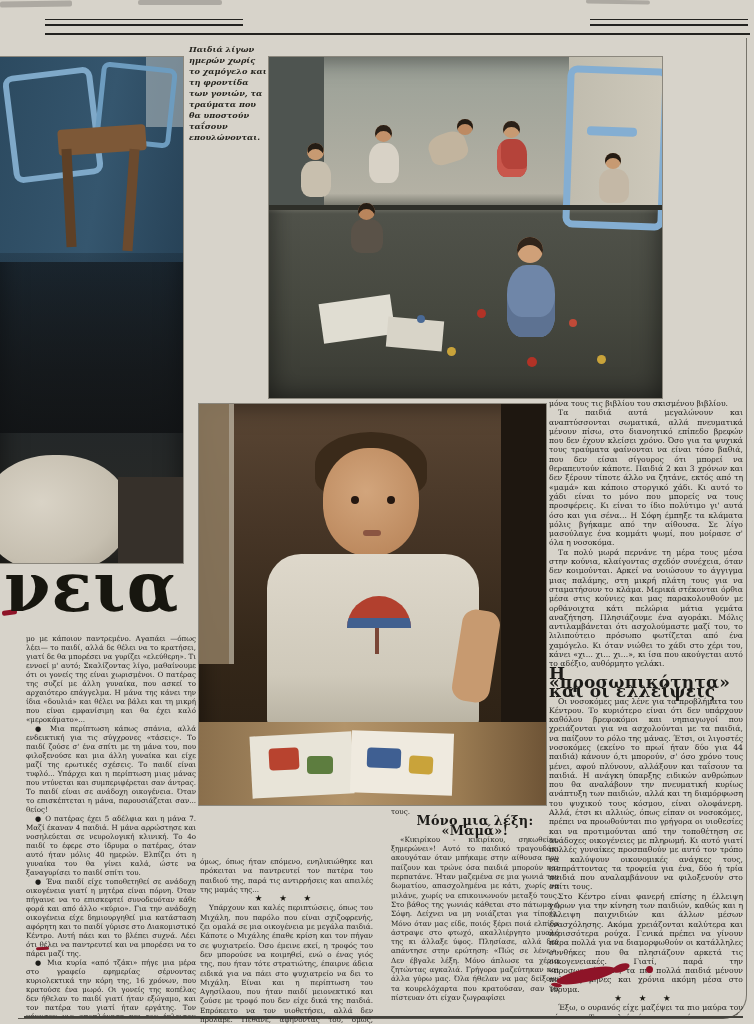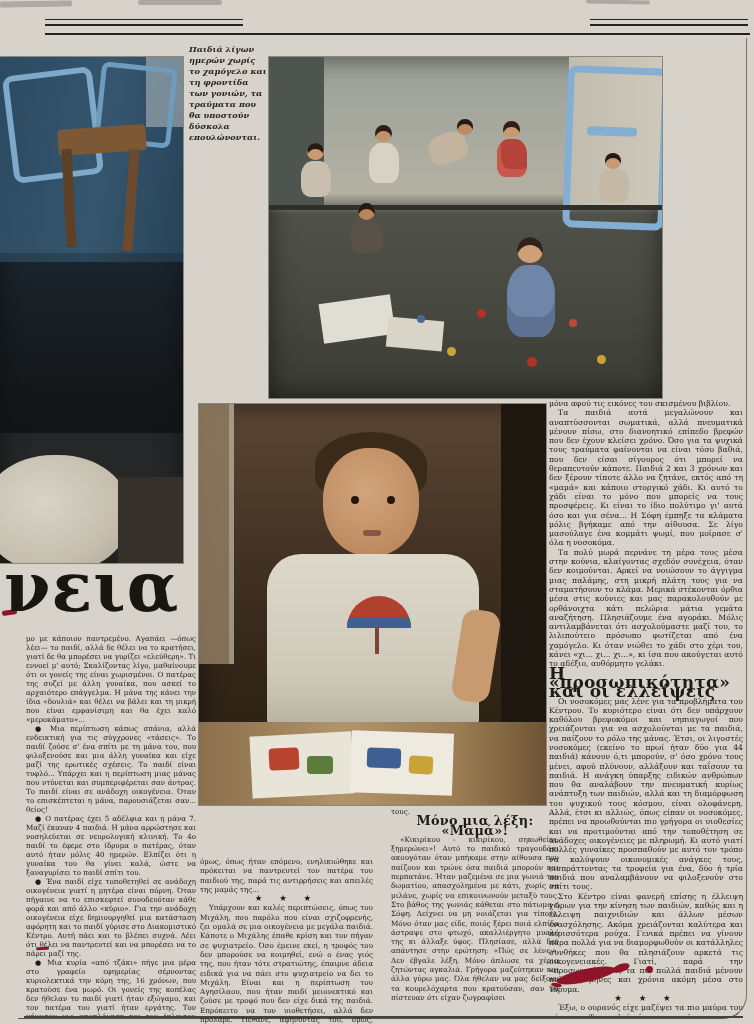--- a/index.html
+++ b/index.html
@@ -58,21 +58,21 @@
     <div class="shape" style="left:98px;top:8px;width:66px;height:70px;border:5px solid #6d9cbf;border-radius:8px;transform:rotate(6deg);"></div>
     <div class="shape" style="left:58px;top:70px;width:88px;height:26px;background:#7d5837;transform:rotate(-4deg);border-radius:4px;"></div>
     <div class="shape" style="left:64px;top:92px;width:10px;height:98px;background:#5e4026;transform:rotate(-3deg);"></div>
     <div class="shape" style="left:126px;top:92px;width:10px;height:102px;background:#6b4a2e;transform:rotate(4deg);"></div>
     <div class="shape" style="left:0;top:196px;width:183px;height:180px;background:linear-gradient(180deg,rgba(16,22,28,.25),rgba(14,16,18,.8));"></div>
     <div class="shape" style="left:-18px;top:398px;width:148px;height:118px;background:radial-gradient(ellipse at 40% 40%,#d9d3c6 0%,#c6bfb0 60%,#a79f8f 100%);border-radius:48%;"></div>
     <div class="shape" style="left:118px;top:420px;width:70px;height:90px;background:#36302a;"></div>
   </div>
   <div class="red" style="left:2px;top:610px;width:15px;height:5px;border-radius:2px;transform:rotate(-8deg);"></div>
 
-  <div class="caption" style="left:189px;top:44px;width:78px;text-align:left;">Παιδιά λίγων ημερών χωρίς το χαμόγελο και τη φροντίδα των γονιών, τα τραύματα που θα υποστούν δύσκολα επουλώνονται.</div>
+  <div class="caption" style="left:189px;top:44px;width:78px;text-align:left;">Παιδιά λίγων ημερών χωρίς το χαμόγελο και τη φροντίδα των γονιών, τα τραύματα που θα υποστούν ταΐσουν επουλώνονται.</div>
 
 
   <div class="photo" style="left:269px;top:57px;width:393px;height:341px;background:linear-gradient(180deg,#9aa097 0%,#b4b1a4 40%,#50524a 46%,#46483f 75%,#393a33 100%);">
     <div class="shape" style="left:0;top:0;width:55px;height:152px;background:#4e5450;"></div>
     <div class="shape" style="left:300px;top:0;width:93px;height:150px;background:linear-gradient(90deg,#c0bcae,#cdc8ba);"></div>
     <div class="shape" style="left:296px;top:10px;width:88px;height:148px;border:7px solid #84aed2;border-radius:10px;transform:rotate(2deg);background:transparent;"></div>
     <div class="shape" style="left:318px;top:70px;width:50px;height:9px;background:#84aed2;border-radius:4px;transform:rotate(2deg);"></div>
     <div class="shape" style="left:0;top:148px;width:393px;height:5px;background:#2e2f29;"></div>
 
     <div class="kid-body" style="left:32px;top:104px;width:30px;height:36px;background:#c8bfae;"></div>
@@ -139,21 +139,21 @@
     <p>Υπάρχουν και καλές περιπτώσεις, όπως του Μιχάλη, που παρόλο που είναι σχιζοφρενής, ζει ομαλά σε μια οικογένεια με μεγάλα παιδιά. Κάποτε ο Μιχάλης έπαθε κρίση και τον πήγαν σε ψυχιατρείο. Όσο έμεινε εκεί, η τροφός του δεν μπορούσε να κοιμηθεί, ενώ ο ένας γιός της, που ήταν τότε στρατιώτης, έπαιρνε άδεια ειδικά για να πάει στο ψυχιατρείο να δει το Μιχάλη. Είναι και η περίπτωση του Αγησίλαου, που ήταν παιδί μειονεκτικό και ζούσε με τροφό που δεν είχε δικά της παιδιά. Επρόκειτο να τον υιοθετήσει, αλλά δεν πρόλαβε. Πέθανε, αφήνοντάς του, όμως, κληρονομιά το σπίτι της. Είναι ακόμα τα δύο αδέλφια, που στα χρόνια της κατοχής είχαν μείνει ορφανά, τοποθετήθηκαν σε δύο διαφορετικές οικογένειες και έσμιξαν στα 1979 μαζί με τα παιδιά</p>
   </div>
 
   <div id="col3" class="col">
     <p class="noindent">τους.</p>
     <p class="mid-head">Μόνο μια λέξη: «Μαμά»!</p>
     <p>«Κικιρίκου - κικιρίκου, σηκωθείτε, ξημερώνει»! Αυτό το παιδικό τραγουδάκι ακουγόταν όταν μπήκαμε στην αίθουσα που παίζουν και τρώνε όσα παιδιά μπορούν και περπατάνε. Ήταν μαζεμένα σε μια γωνιά του δωματίου, απασχολημένα με κάτι, χωρίς να μιλάνε, χωρίς να επικοινωνούν μεταξύ τους. Στο βάθος της γωνιάς κάθεται στο πάτωμα η Σόφη. Δείχνει να μη νοιάζεται για τίποτε. Μόνο όταν μας είδε, ποιός ξέρει ποιά ελπίδα άστραψε στο φτωχό, ακαλλιέργητο μυαλό της κι άλλαξε ύφος. Πλησίασε, αλλά δεν απάντησε στην ερώτηση: «Πώς σε λένε;». Δεν έβγαλε λέξη. Μόνο άπλωσε τα χέρια ζητώντας αγκαλιά. Γρήγορα μαζεύτηκαν και άλλα γύρω μας. Όλα ήθελαν να μας δείξουν τα κουρελόχαρτα που κρατούσαν, σαν να πίστευαν ότι είχαν ζωγραφίσει</p>
   </div>
 
   <div id="col4" class="col">
-    <p class="noindent">μόνα αφού τις εικόνες του σκισμένου βιβλίου.</p>
+    <p class="noindent">μόνα τους τις βιβλίου του σκισμένου βιβλίου.</p>
     <p>Τα παιδιά αυτά μεγαλώνουν και αναπτύσσονται σωματικά, αλλά πνευματικά μένουν πίσω, στο διανοητικό επίπεδο βρεφών που δεν έχουν κλείσει χρόνο. Όσο για τα ψυχικά τους τραύματα φαίνονται να είναι τόσο βαθιά, που δεν είσαι σίγουρος ότι μπορεί να θεραπευτούν κάποτε. Παιδιά 2 και 3 χρόνων και δεν ξέρουν τίποτε άλλο να ζητάνε, εκτός από τη «μαμά» και κάποιο στοργικό χάδι. Κι αυτό το χάδι είναι το μόνο που μπορείς να τους προσφέρεις. Κι είναι το ίδιο πολύτιμο γι' αυτά όσο και για σένα... Η Σόφη έμπηξε τα κλάματα μόλις βγήκαμε από την αίθουσα. Σε λίγο μασούλαγε ένα κομμάτι ψωμί, που μοίρασε σ' όλα η νοσοκόμα.</p>
     <p>Τα πολύ μωρά περνάνε τη μέρα τους μέσα στην κούνια, κλαίγοντας σχεδόν συνέχεια, όταν δεν κοιμούνται. Αρκεί να νοιώσουν το άγγιγμα μιας παλάμης, στη μικρή πλάτη τους για να σταματήσουν το κλάμα. Μερικά στέκονται όρθια μέσα στις κούνιες και μας παρακολουθούν με ορθάνοιχτα κάτι πελώρια μάτια γεμάτα αναζήτηση. Πλησιάζουμε ένα αγοράκι. Μόλις αντιλαμβάνεται ότι ασχολούμαστε μαζί του, το λιλιπούτειο πρόσωπο φωτίζεται από ένα χαμόγελο. Κι όταν νιώθει το χάδι στο χέρι του, κάνει «χι... χι... χι...», κι ίσα που ακούγεται αυτό το αδέξιο, αυθόρμητο γελάκι.</p>
     <p class="right-head">Η «προσωπικότητα» και οι ελλείψεις</p>
     <p>Οι νοσοκόμες μας λένε για τα προβλήματα του Κέντρου. Το κυριότερο είναι ότι δεν υπάρχουν καθόλου βρεφοκόμοι και νηπιαγωγοί που χρειάζονται για να ασχολούνται με τα παιδιά, να παίζουν το ρόλο της μάνας. Έτσι, οι λιγοστές νοσοκόμες (εκείνο το πρωί ήταν δύο για 44 παιδιά) κάνουν ό,τι μπορούν, σ' όσο χρόνο τους μένει, αφού πλύνουν, αλλάξουν και ταΐσουν τα παιδιά. Η ανάγκη ύπαρξης ειδικών ανθρώπων που θα αναλάβουν την πνευματική κυρίως ανάπτυξη των παιδιών, αλλά και τη διαμόρφωση του ψυχικού τους κόσμου, είναι ολοφάνερη. Αλλά, έτσι κι αλλιώς, όπως είπαν οι νοσοκόμες, πρέπει να προωθούνται πιο γρήγορα οι υιοθεσίες και να προτιμούνται από την τοποθέτηση σε ανάδοχες οικογένειες με πληρωμή. Κι αυτό γιατί πολλές γυναίκες προσπαθούν με αυτό τον τρόπο να καλύψουν οικονομικές ανάγκες τους, εισπράττοντας τα τροφεία για ένα, δύο ή τρία παιδιά που αναλαμβάνουν να φιλοξενούν στο σπίτι τους.</p>
     <p>Στο Κέντρο είναι φανερή επίσης η έλλειψη χώρων για την κίνηση των παιδιών, καθώς και η έλλειψη παιχνιδιών και άλλων μέσων ενασχόλησης. Ακόμα χρειάζονται καλύτερα και περισσότερα ρούχα. Γενικά πρέπει να γίνουν πάρα πολλά για να διαμορφωθούν οι κατάλληλες συνθήκες που θα πλησιάζουν αρκετά τις οικογενειακές. Γιατί, παρά την «προσωρινότητα», τα πιο πολλά παιδιά μένουν πολλούς μήνες και χρόνια ακόμη μέσα στο Ίδρυμα.</p>
     <p class="sep">★ ★ ★</p>
     <p>Έξω, ο ουρανός είχε μαζέψει τα πιο μαύρα του σύννεφα. Τα πουλιά είχαν κρυφτεί κι οι μικρές ανεμώνες είχαν μαζευτεί σα να κρύωναν. Τα παιδιά χωρίς οικογένεια είχαν κάτσει γύρω στα τραπέζια, αμίλητα και σκυθρωπά, περιμένοντας το μεσημεριανό φαγητό.</p>
 
   </div>
 

